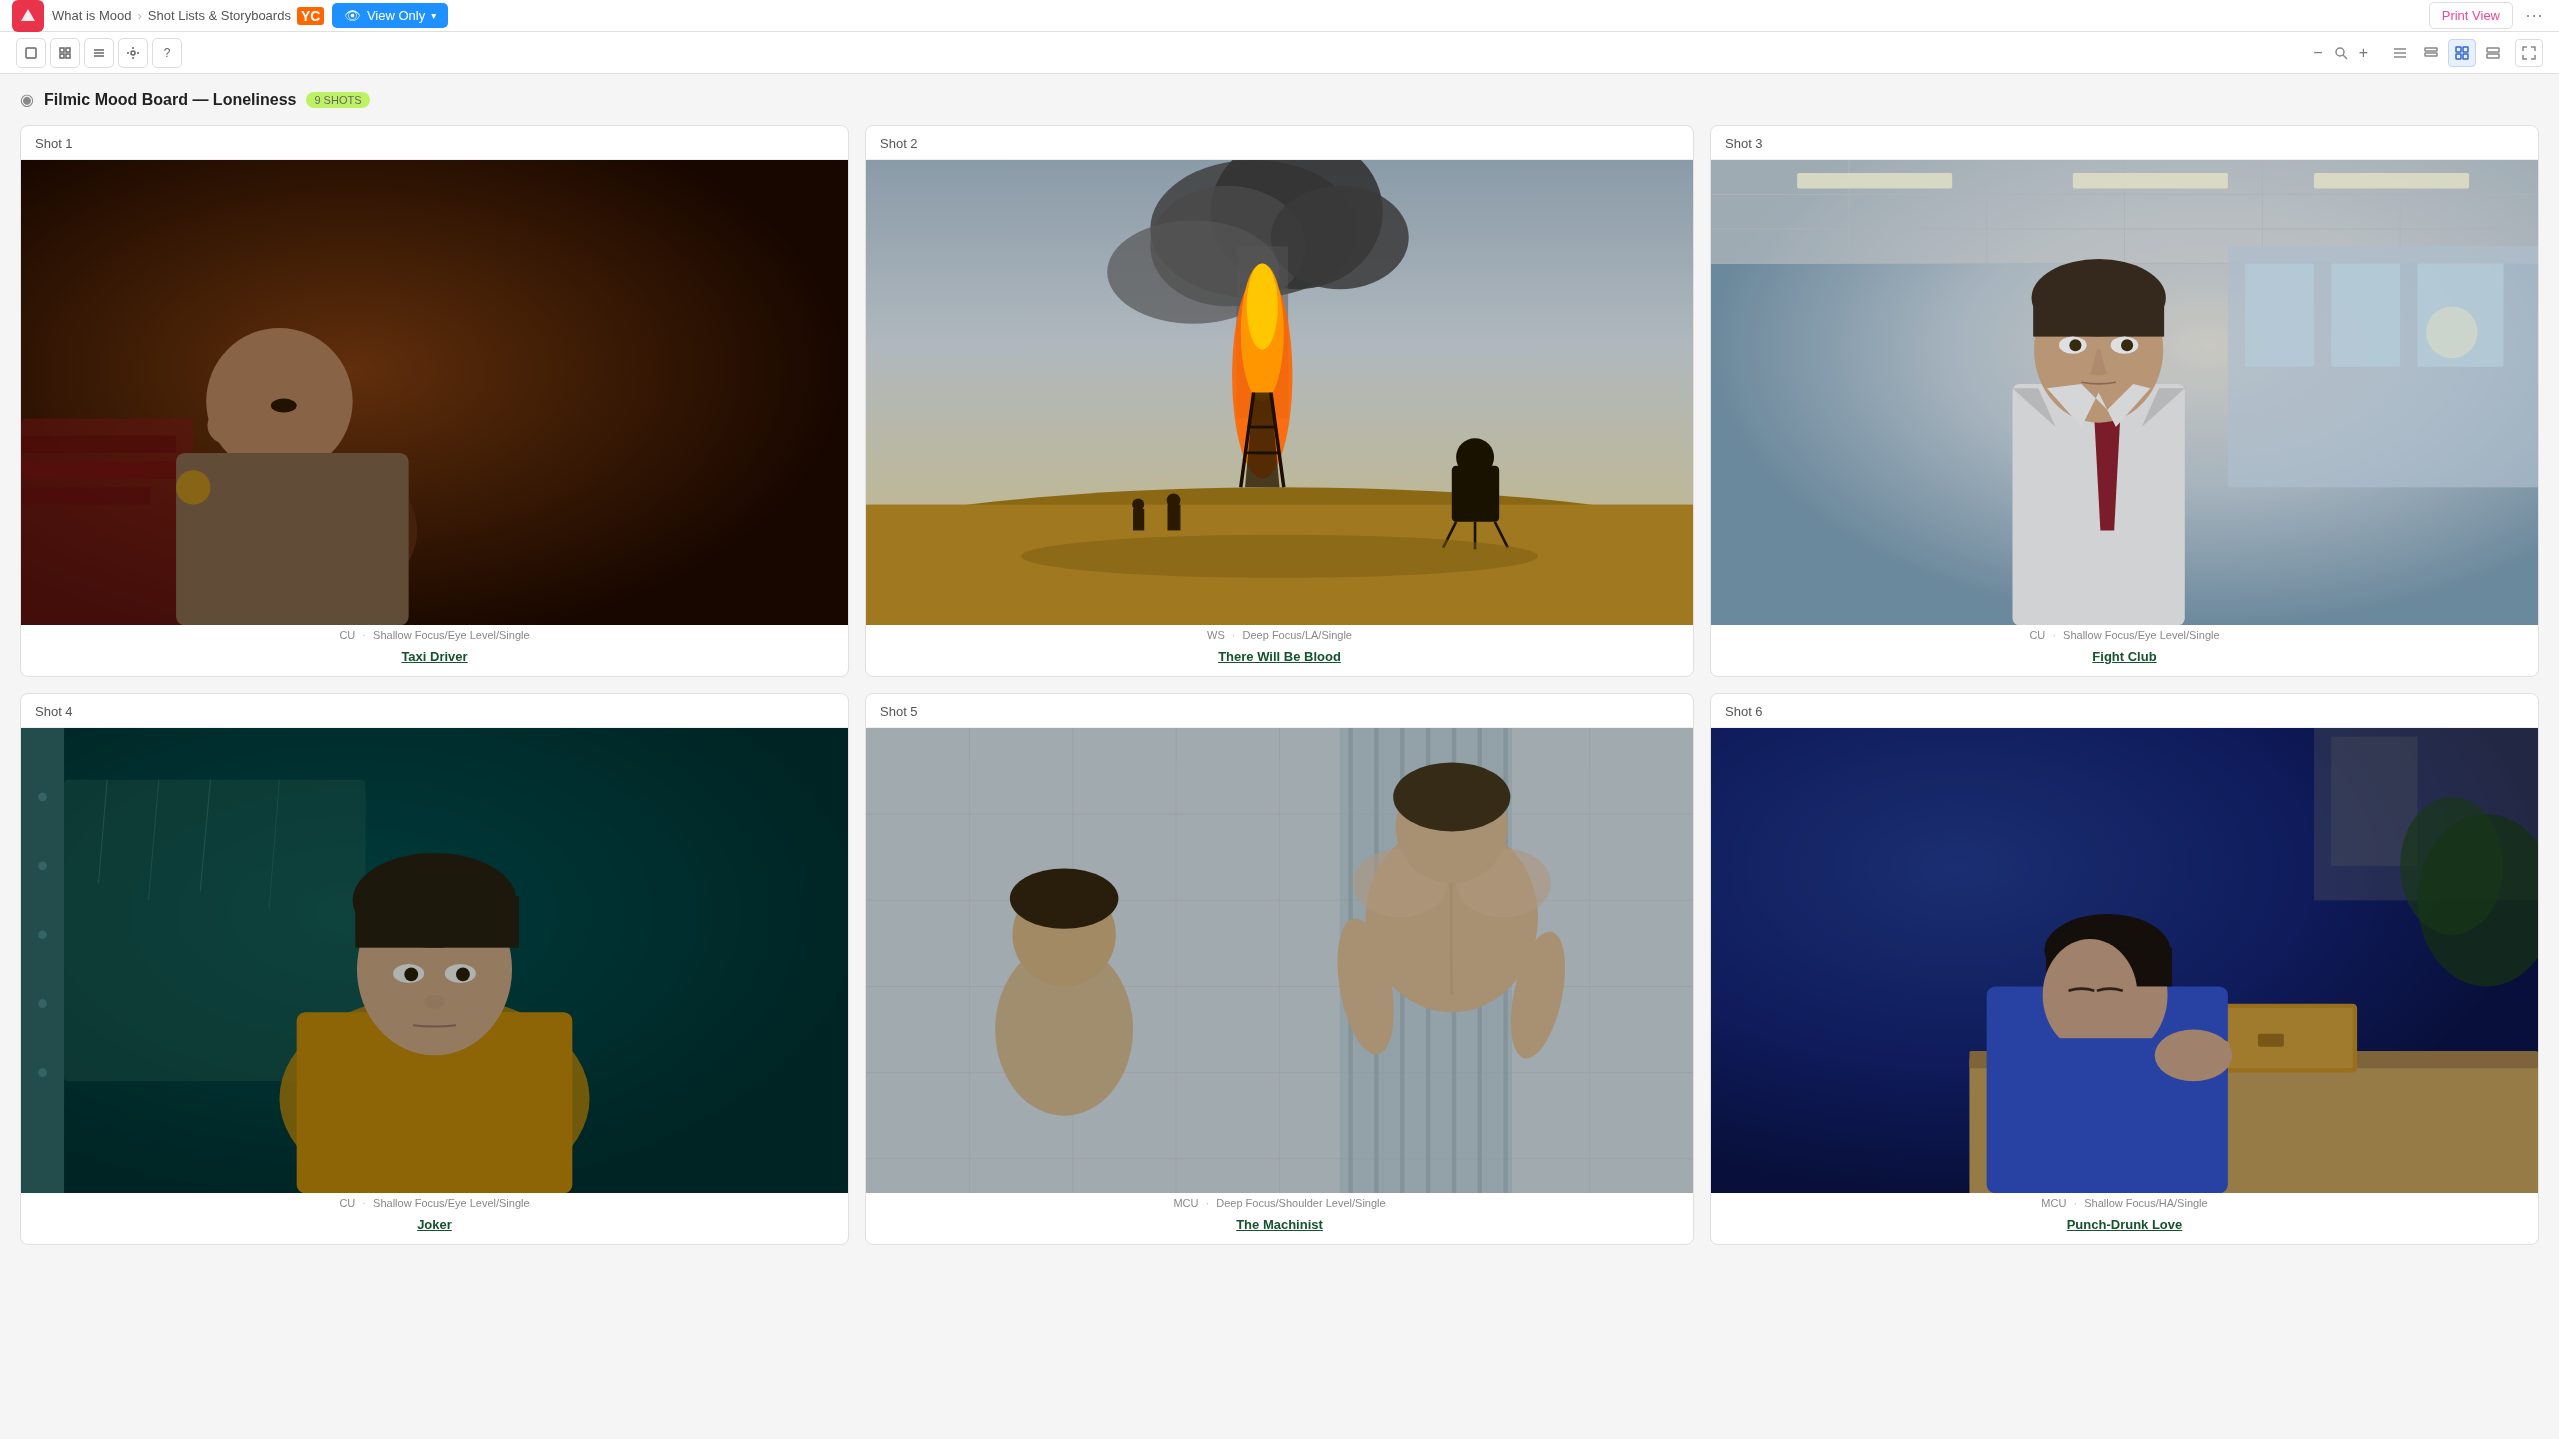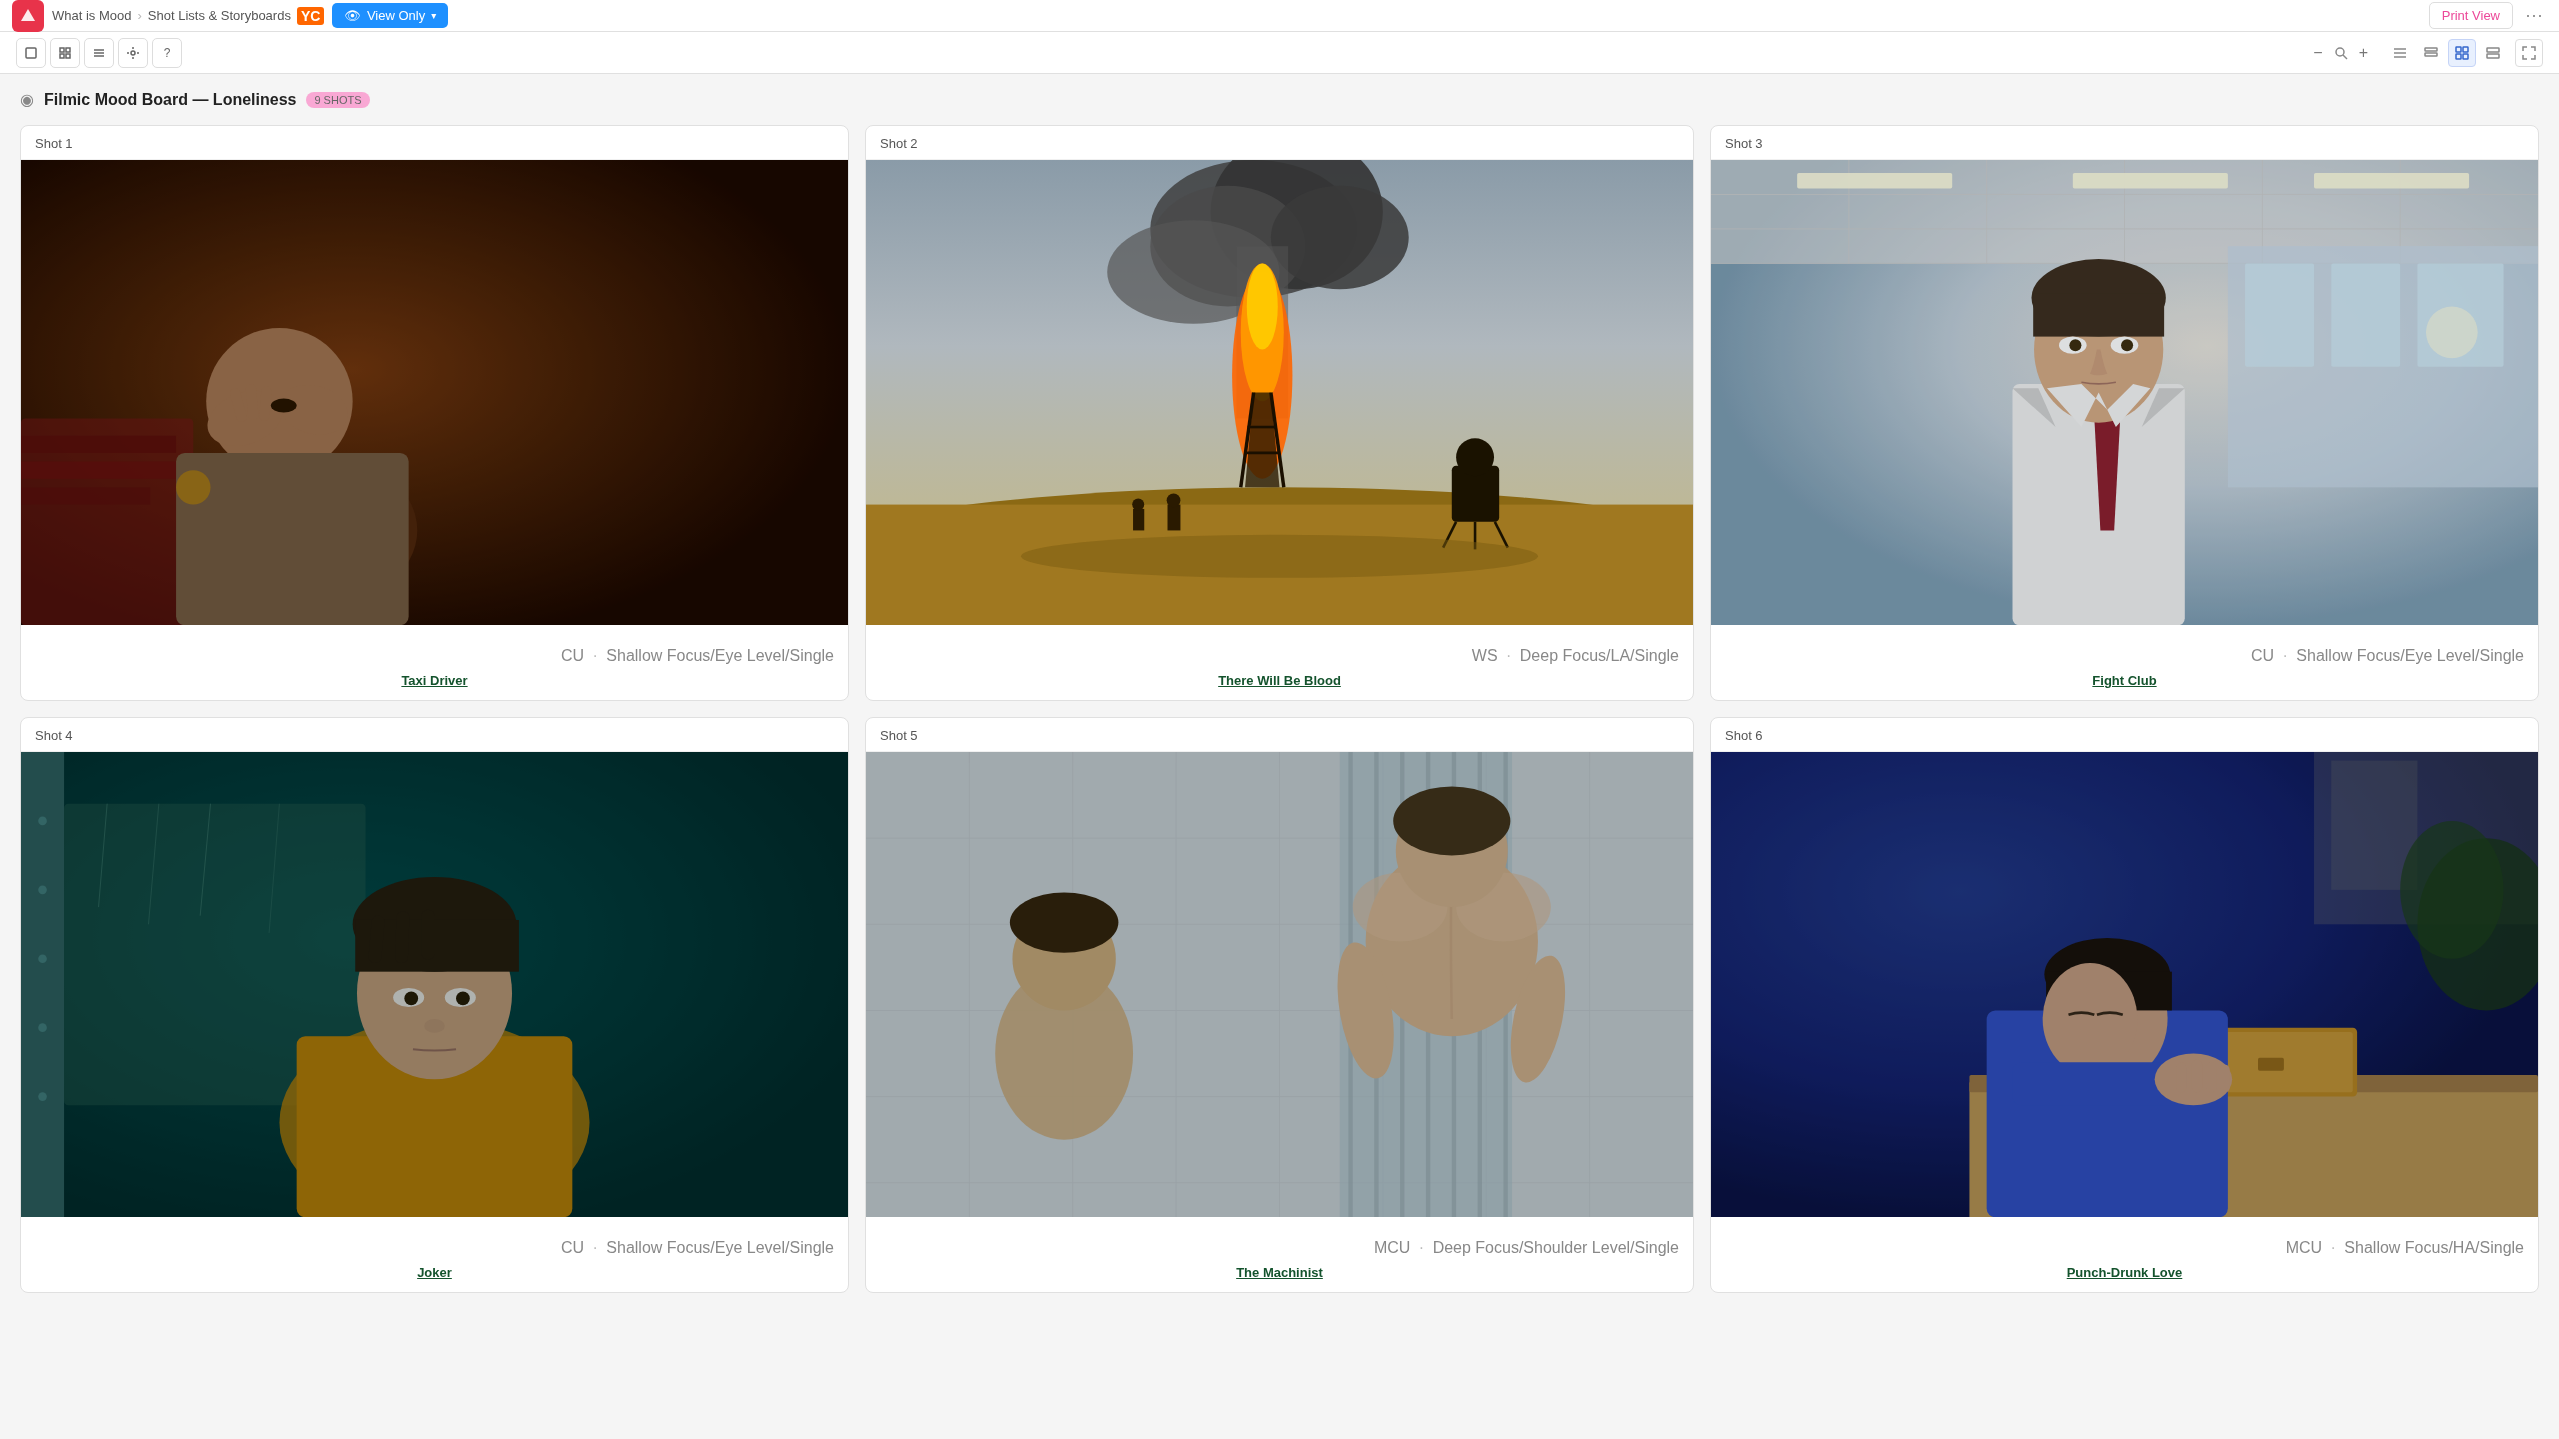--- a/index.html
+++ b/index.html
@@ -68,42 +68,42 @@
     
     .content-area { padding: 16px 20px; }
 
     
     .board-header {
       display: flex; align-items: center; gap: 10px; margin-bottom: 16px;
     }
     .board-icon { color: #888; font-size: 16px; }
     .board-title { font-size: 16px; font-weight: 600; color: #222; }
     .shots-badge {
-      background: #f9a8d4; border-radius: 10px; padding: 2px 8px;
+      background: #bef264; border-radius: 10px; padding: 2px 8px;
       font-size: 11px; color: #666; font-weight: 500;
     }
 
     
     .shot-grid {
       display: grid; grid-template-columns: repeat(3, 1fr); gap: 16px;
     }
     .shot-card {
       background: #fff; border: 1px solid #e0e0e0; border-radius: 8px; overflow: hidden;
     }
     .shot-header {
       padding: 10px 14px 8px; font-size: 13px; font-weight: 400; color: #555;
       border-bottom: 1px solid #f0f0f0;
     }
     .shot-image-container {
       width: 100%; aspect-ratio: 16/9; overflow: hidden; position: relative;
     }
 
     .shot-meta {
-      padding: 22px 14px 4px; text-align: right;
-      font-size: 16px; color: #888;
+      padding: 4px 14px 4px; text-align: center;
+      font-size: 11px; color: #888;
     }
     .shot-meta .separator { color: #bbb; margin: 0 4px; }
     .shot-title {
       padding: 4px 14px 12px; text-align: center;
       font-size: 13px; font-weight: 600; color: #14532d; text-decoration: underline;
     }
   </style>
 </head>
 <body>
 

